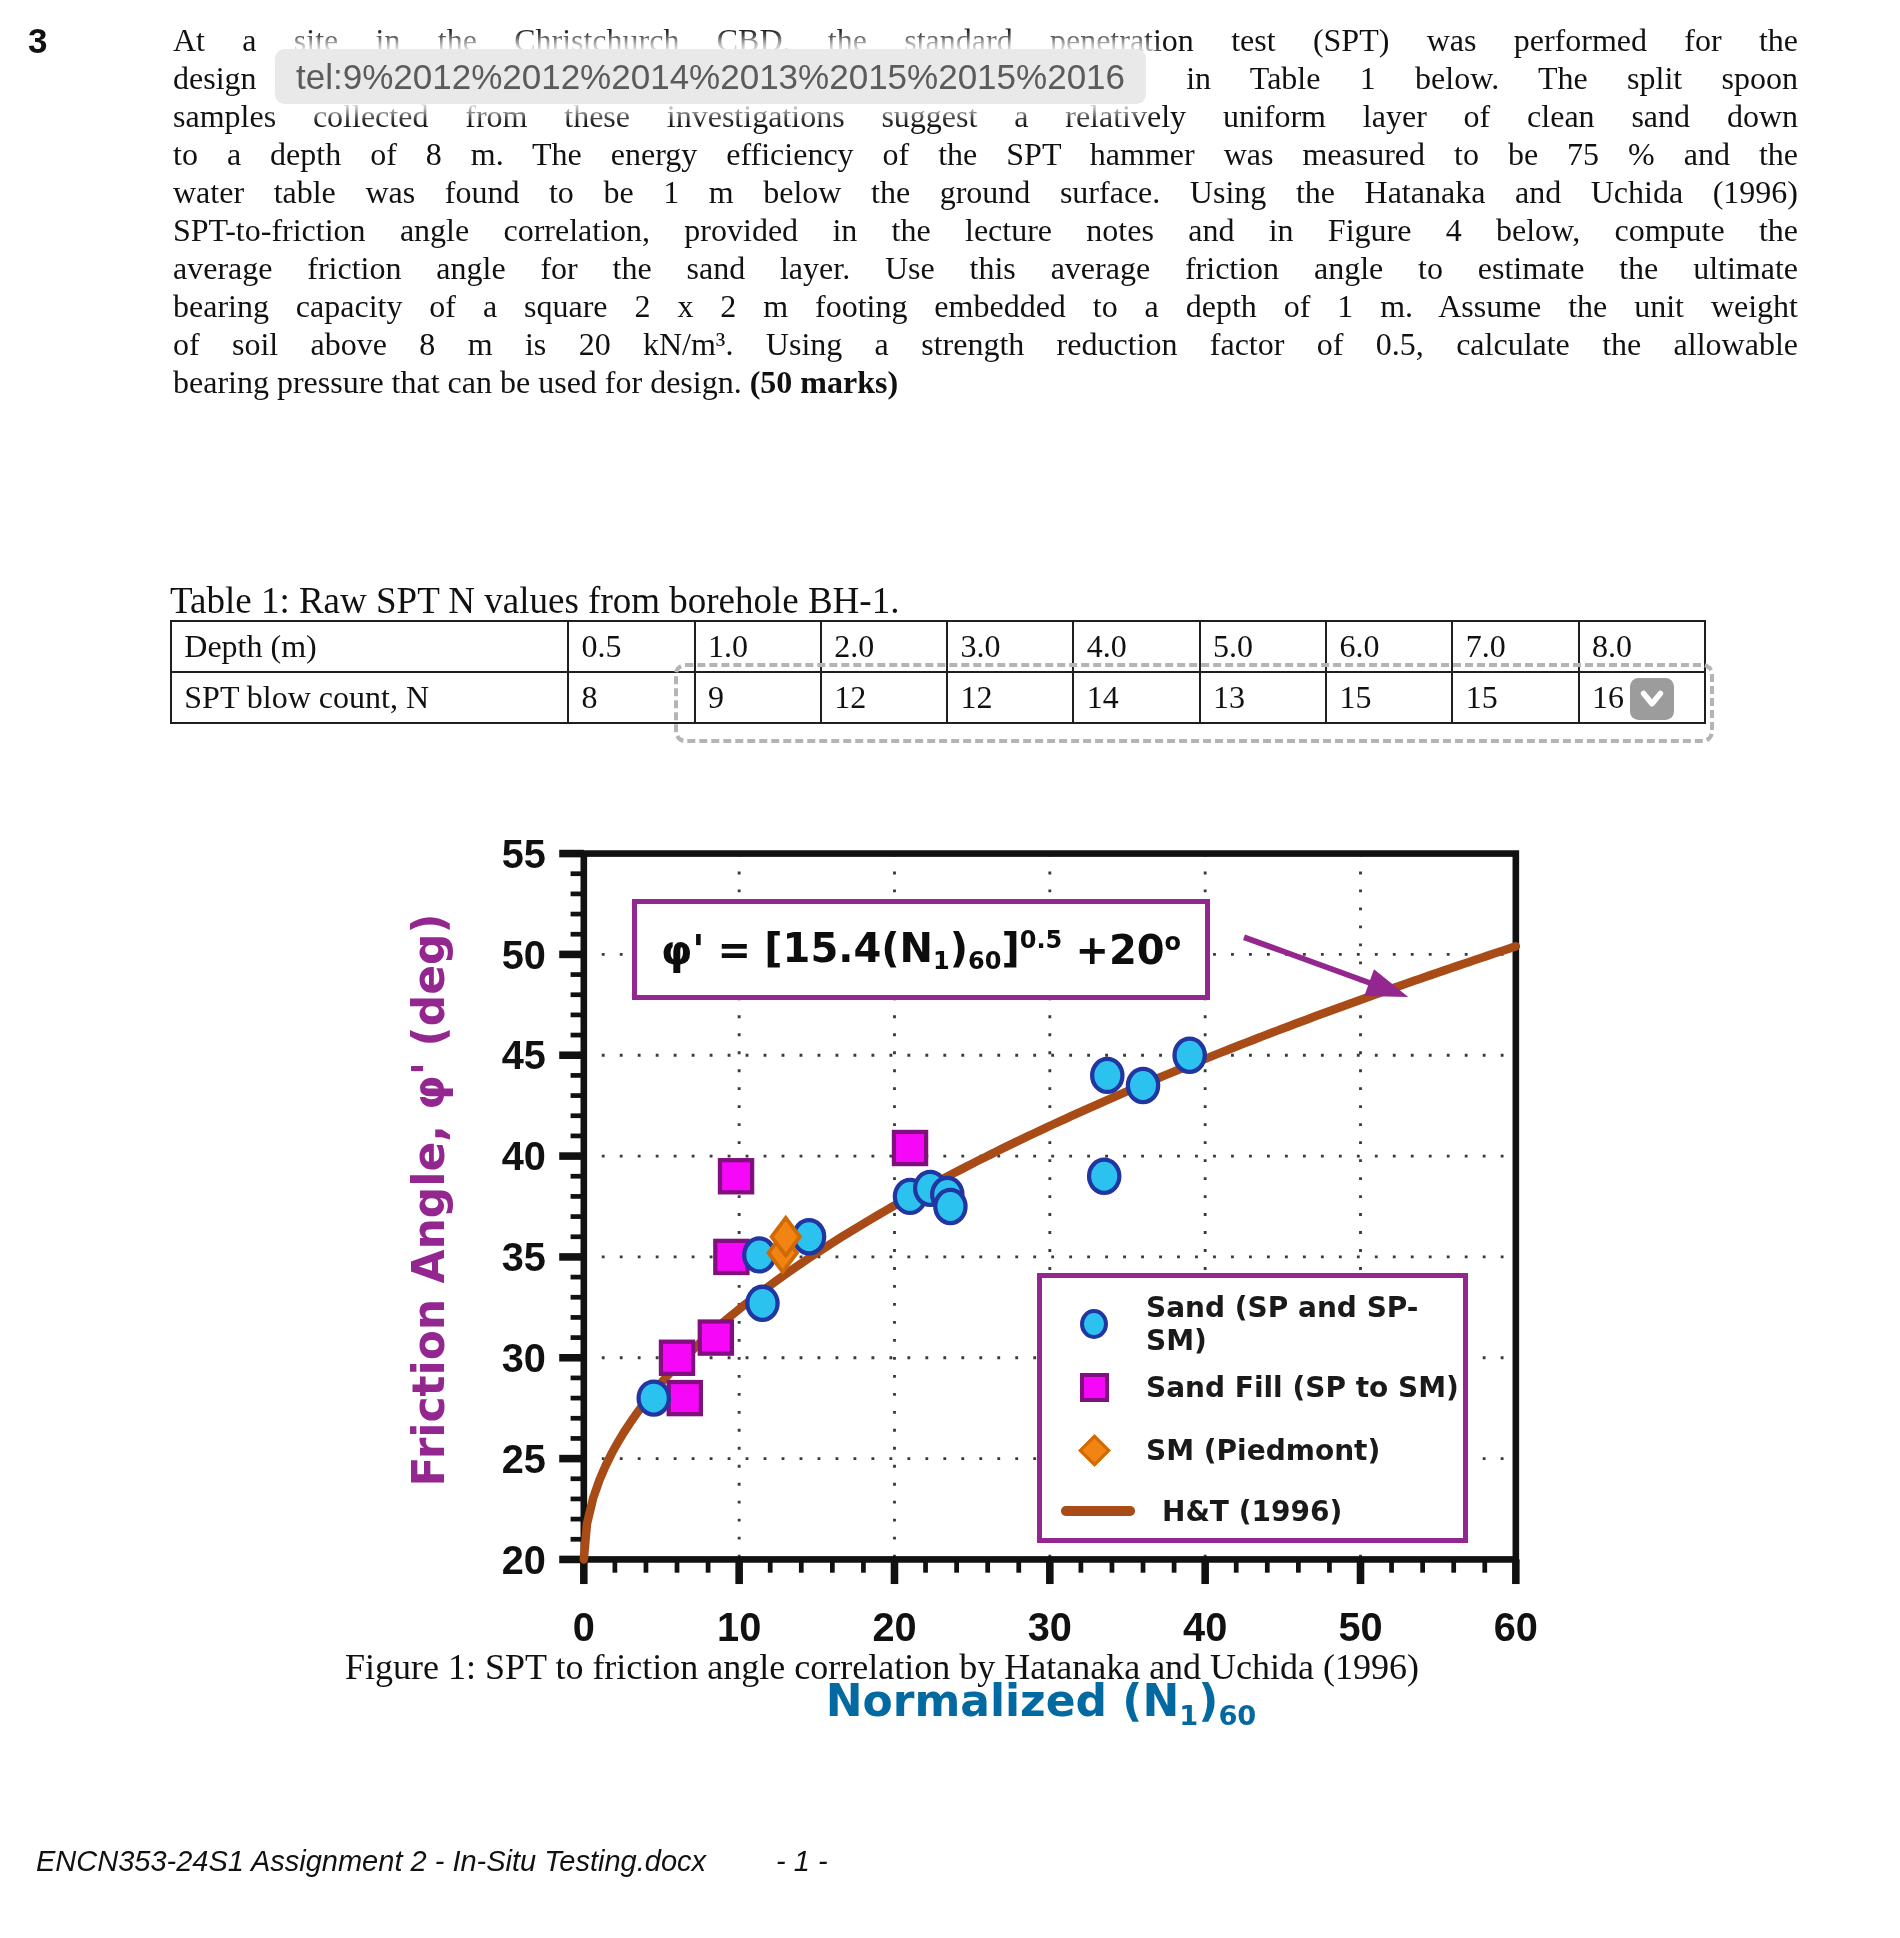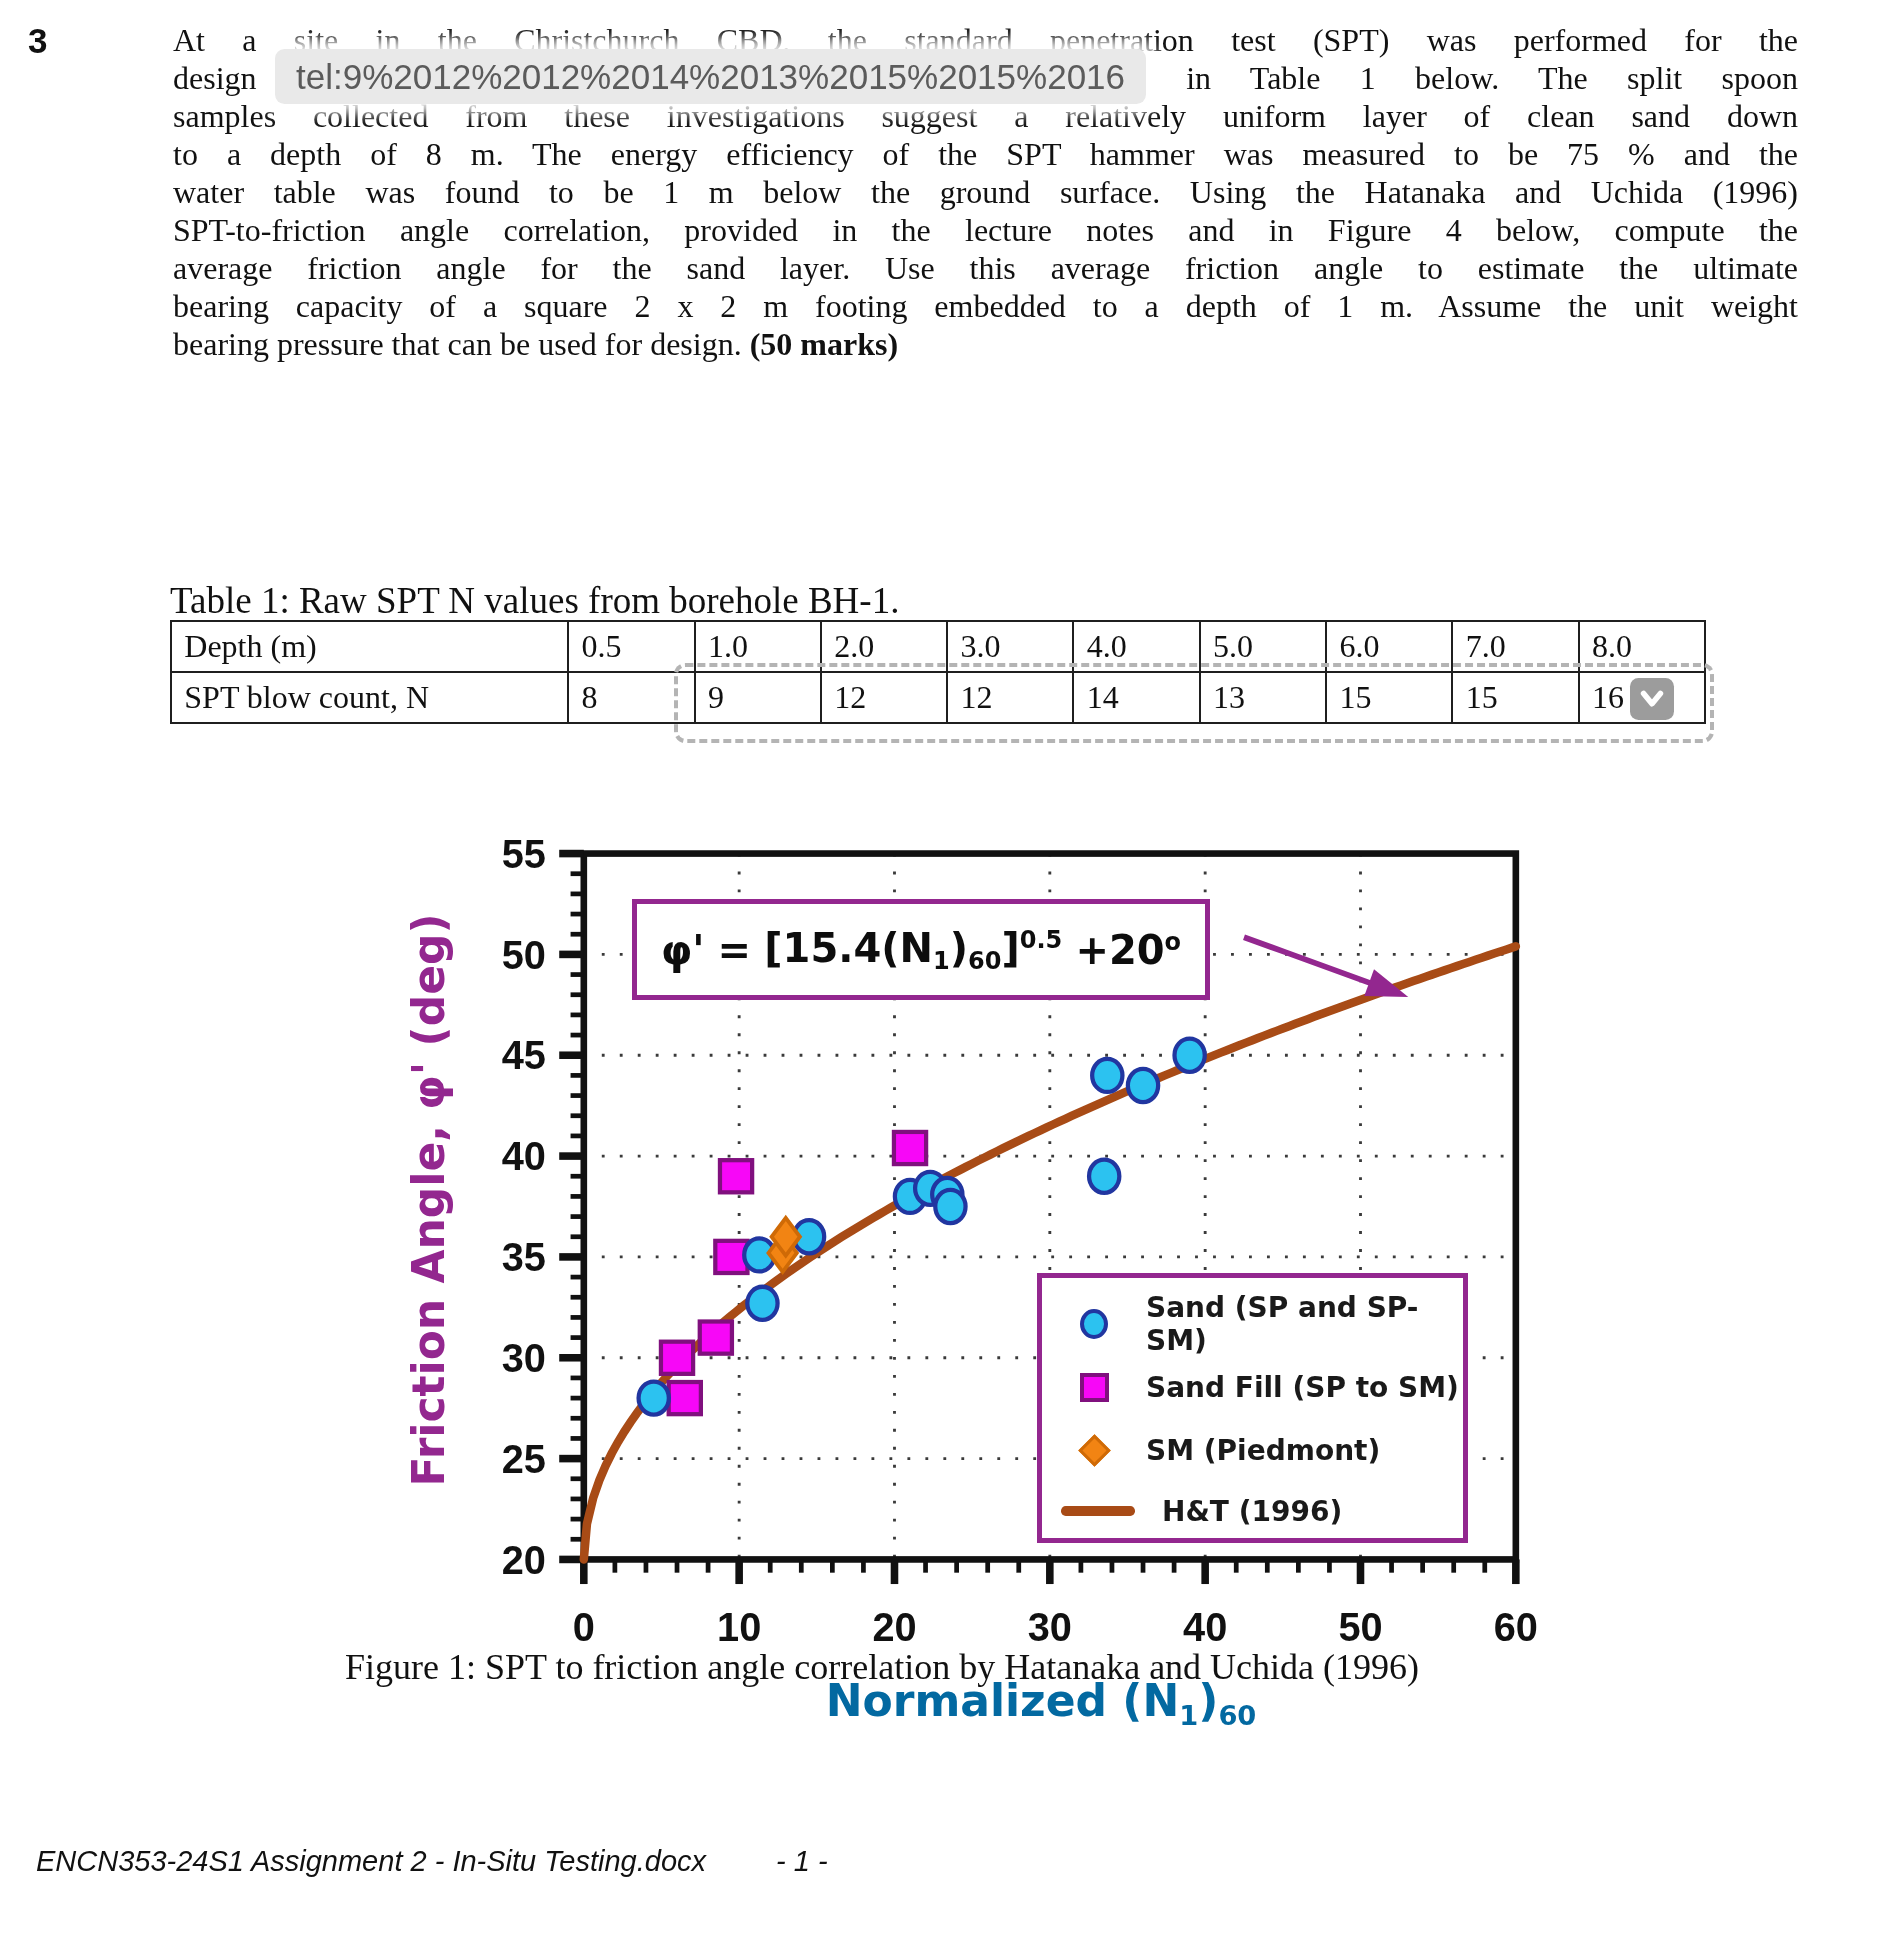--- a/index.html
+++ b/index.html
@@ -71,20 +71,21 @@
 
 <div class="para">
   <div class="ln">At a site in the Christchurch CBD, the standard penetration test (SPT) was performed for the</div>
   <div class="ln">design of shallow foundations. The SPT blow counts are in Table 1 below. The split spoon</div>
   <div class="ln">samples collected from these investigations suggest a relatively uniform layer of clean sand down</div>
   <div class="ln">to a depth of 8 m. The energy efficiency of the SPT hammer was measured to be 75 % and the</div>
   <div class="ln">water table was found to be 1 m below the ground surface. Using the Hatanaka and Uchida (1996)</div>
   <div class="ln">SPT-to-friction angle correlation, provided in the lecture notes and in Figure 4 below, compute the</div>
   <div class="ln">average friction angle for the sand layer. Use this average friction angle to estimate the ultimate</div>
   <div class="ln">bearing capacity of a square 2 x 2 m footing embedded to a depth of 1 m. Assume the unit weight</div>
+  <div class="ln">of soil above 8 m is 20 kN/m³. Using a strength reduction factor of 0.5, calculate the allowable</div>
   <div class="ln"><span>bearing pressure that can be used for design. </span><span class="bold">(50 marks)</span></div>
 </div>
 
 <div class="tooltip">tel:9%2012%2012%2014%2013%2015%2015%2016</div>
 
 <div class="tcaption">Table 1: Raw SPT N values from borehole BH-1.</div>
 
 <table class="spt">
   <tbody>
       <tr>

